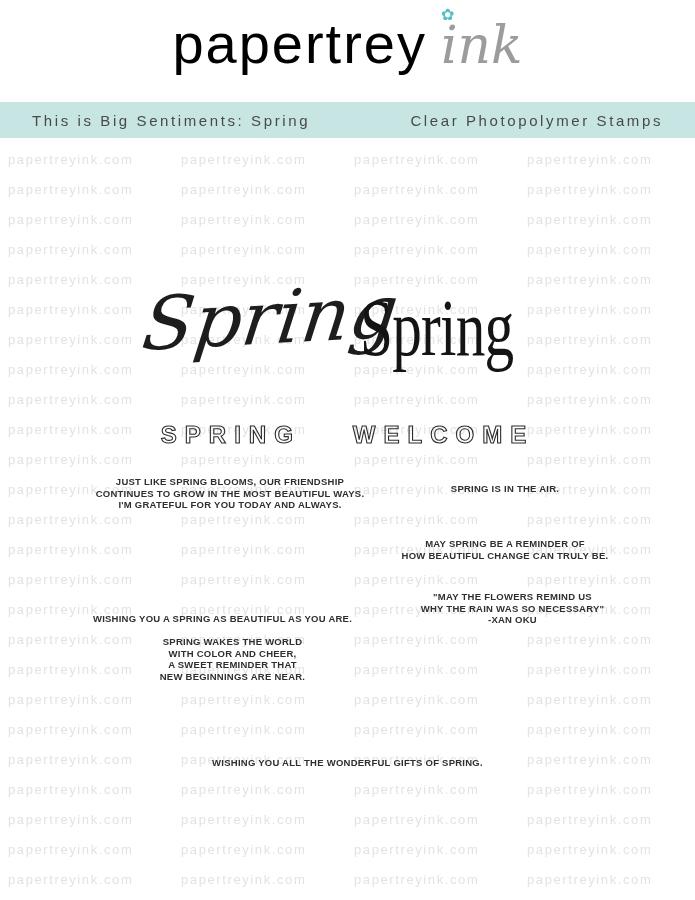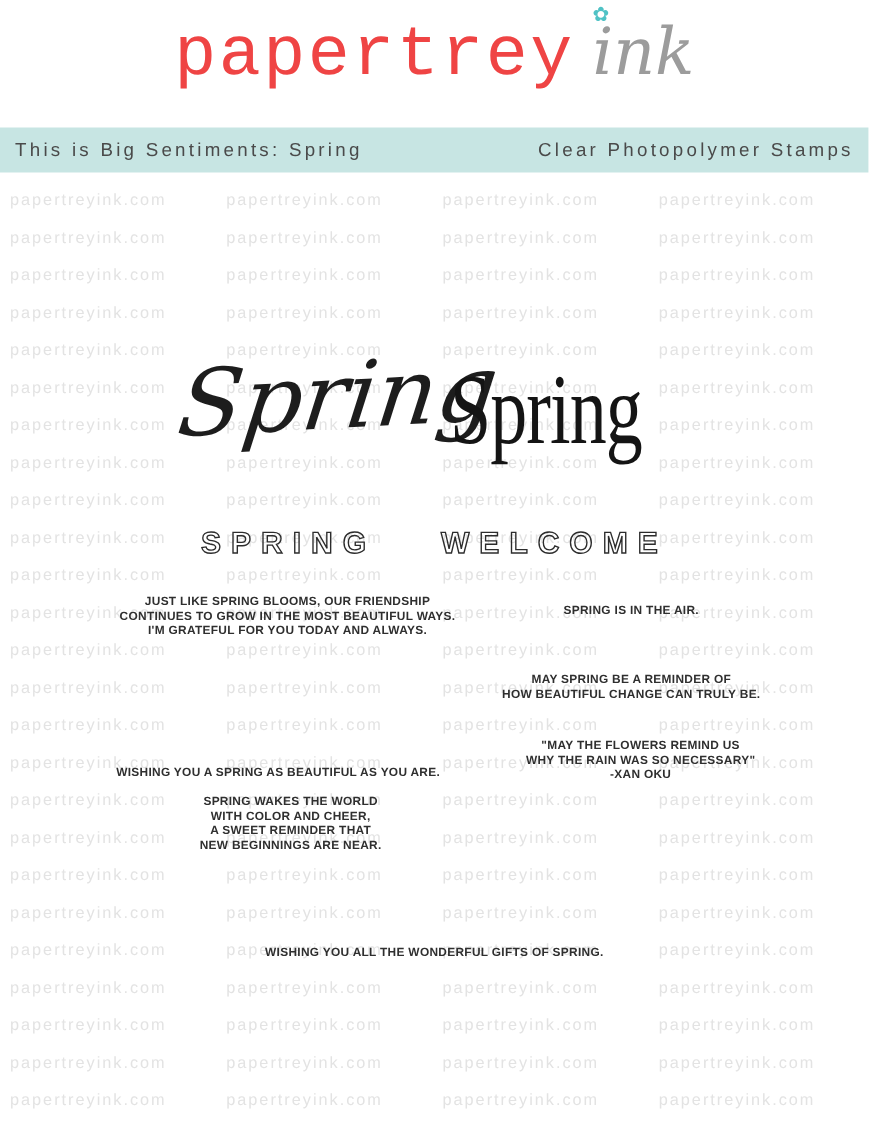--- a/index.html
+++ b/index.html
@@ -26,23 +26,23 @@
   }
 
   
   .logo {
     position: absolute;
     top: 16px; left: 0; width: 695px; height: 80px;
     display: flex; justify-content: center; align-items: baseline;
     gap: 14px;
   }
   .logo-main {
-    font-family: Liberation Mono, monospace;
+    font-family: Liberation Sans, sans-serif;
     font-size: 56px;
-    color: #ef4444;
+    color: #000000;
     letter-spacing: 2px;
     line-height: 1;
   }
   .logo-ink {
     position: relative;
     font-family: "DejaVu Serif", serif;
     font-style: italic;
     font-size: 52px;
     color: #9c9c9c;
     line-height: 1;
@@ -55,21 +55,21 @@
     color: #4fc2c5;
     font-family: "DejaVu Sans", sans-serif;
   }
 
   
   .banner {
     position: absolute;
     top: 102px; left: 0; width: 695px; height: 36px;
     background: #c7e5e3;
     display: flex; justify-content: space-between; align-items: center;
-    padding: 0 12px;
+    padding: 0 32px;
   }
   .banner-text {
     font-family: "Liberation Sans", sans-serif;
     font-size: 15px;
     color: #4a4a4a;
     letter-spacing: 2.6px;
     white-space: nowrap;
   }
 
   

